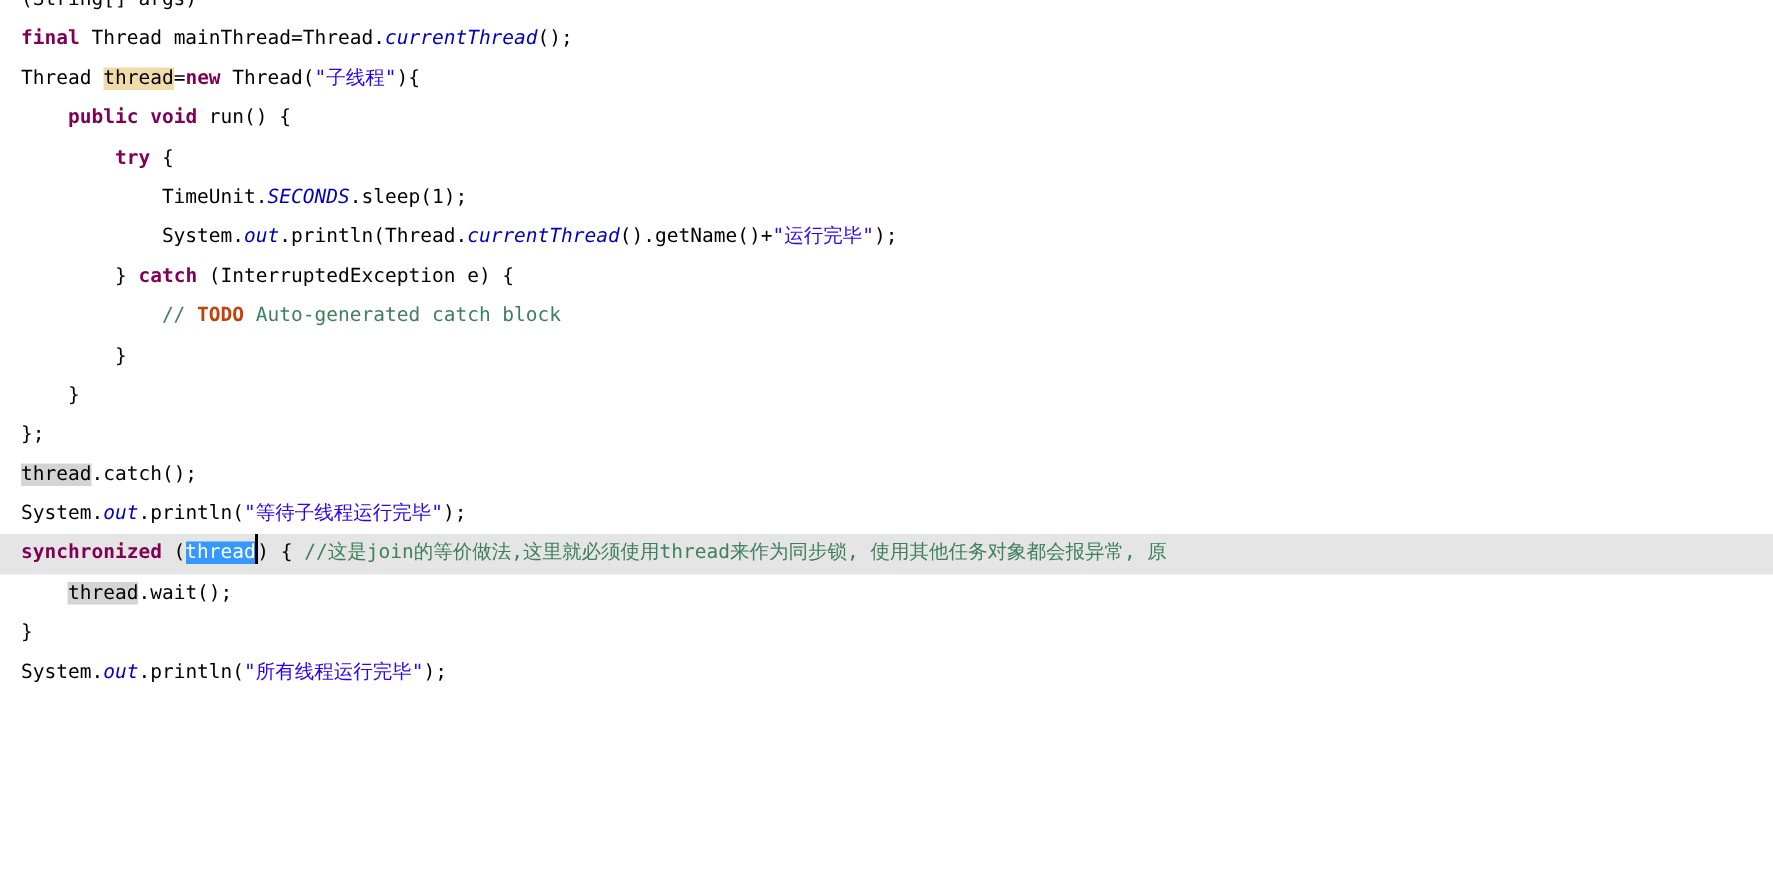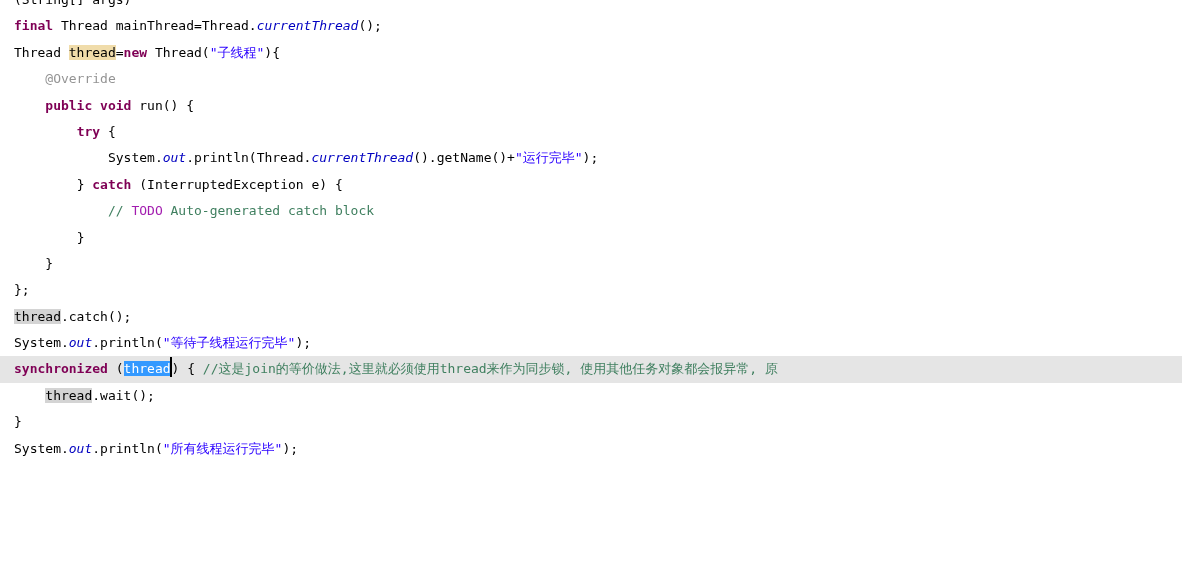--- a/index.html
+++ b/index.html
@@ -37,21 +37,21 @@
     box-sizing: border-box;
     letter-spacing: 0px;
   }
   .line.current {
     background: #e5e5e5;
   }
   
   .kw       { color: #7f0055; font-weight: bold; }
   .str      { color: #2a00ff; }
   .cmt      { color: #3f7f5f; }
-  .todo     { color: #a21caf; font-weight: normal; }
+  .todo     { color: #c2410c; font-weight: bold; }
   .annot    { color: #949494; }
   .stat     { color: #0000c0; font-style: italic; }
   .plain    { color: #000000; }
   .hl-write { background: #f0dcaa; }
   .hl-read  { background: #d4d4d4; }
   .sel      { background: #3399ff; color: #ffffff; }
   .caret {
     display: inline-block;
     width: 0;
     border-left: 2px solid #000000;
@@ -68,26 +68,26 @@
 
 <div id="editor">
   <div class="code-area">
 
     <div class="line clipped-top"><span class="plain">(String[] args)</span></div>
 
     <div class="line"><span class="kw">final</span><span class="plain"> Thread mainThread=Thread.</span><span class="stat">currentThread</span><span class="plain">();</span></div>
 
     <div class="line"><span class="plain">Thread </span><span class="plain hl-write">thread</span><span class="plain">=</span><span class="kw">new</span><span class="plain"> Thread(</span><span class="str">"子线程"</span><span class="plain">){</span></div>
 
-    <div class="line"><span class="plain">    </span><span class="annot">@Override</span></div>
 
     <div class="line"><span class="plain">    </span><span class="kw">public</span><span class="plain"> </span><span class="kw">void</span><span class="plain"> run() {</span></div>
 
     <div class="line"><span class="plain">        </span><span class="kw">try</span><span class="plain"> {</span></div>
 
+    <div class="line"><span class="plain">            </span><span class="plain">TimeUnit.</span><span class="stat">SECONDS</span><span class="plain">.sleep(1);</span></div>
 
 
     <div class="line"><span class="plain">            </span><span class="plain">System.</span><span class="stat">out</span><span class="plain">.println(Thread.</span><span class="stat">currentThread</span><span class="plain">().getName()+</span><span class="str">"运行完毕"</span><span class="plain">);</span></div>
 
     <div class="line"><span class="plain">        </span><span class="plain">} </span><span class="kw">catch</span><span class="plain"> (InterruptedException e) {</span></div>
 
     <div class="line"><span class="plain">            </span><span class="cmt">// </span><span class="todo">TODO</span><span class="cmt"> Auto-generated catch block</span></div>
 
 
     <div class="line"><span class="plain">        </span><span class="plain">}</span></div>

